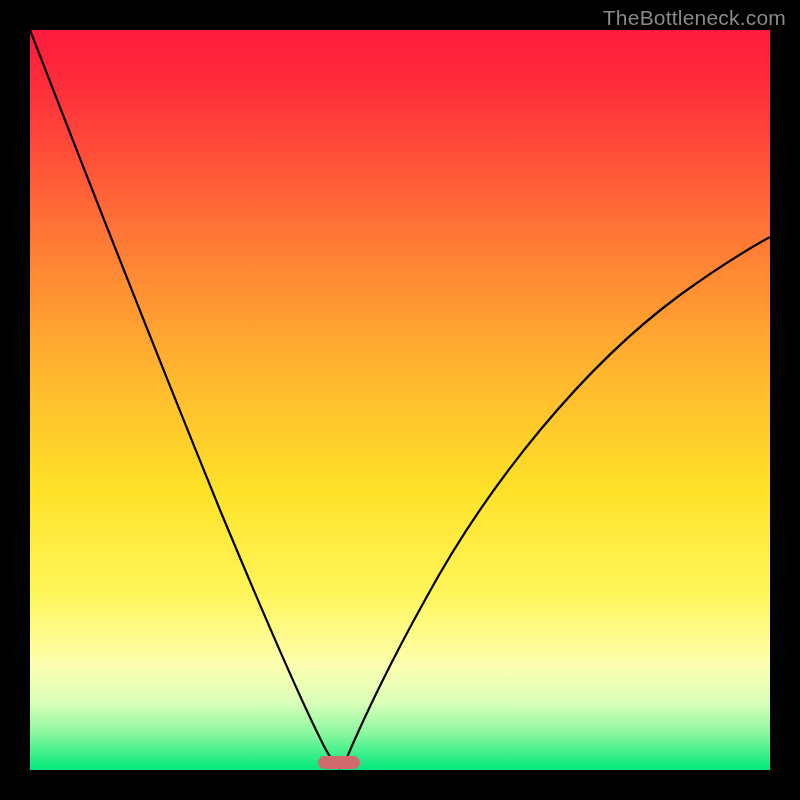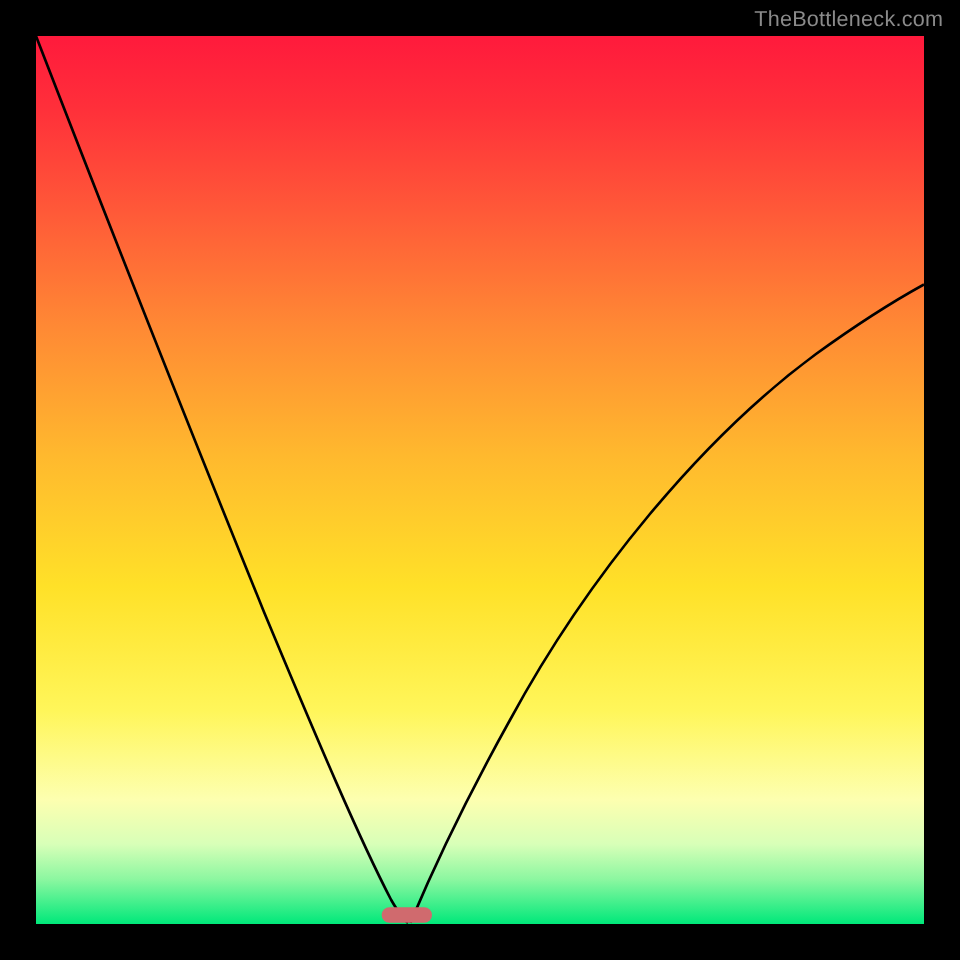--- a/index.html
+++ b/index.html
@@ -36,21 +36,21 @@
       #fdffb0 86%,
       #d8ffb8 91%,
       #8bf7a0 95%,
       #00e87a 100%
     );
   }
   .watermark {
     position: absolute;
     top: 6px;
     right: 14px;
-    font-size: 18px;
+    font-size: 21px;
     color: #8a8a8a;
     letter-spacing: 0.2px;
     font-weight: 500;
   }
   svg.curve {
     position: absolute;
     top: 0; left: 0;
     width: 740px;
     height: 740px;
   }

